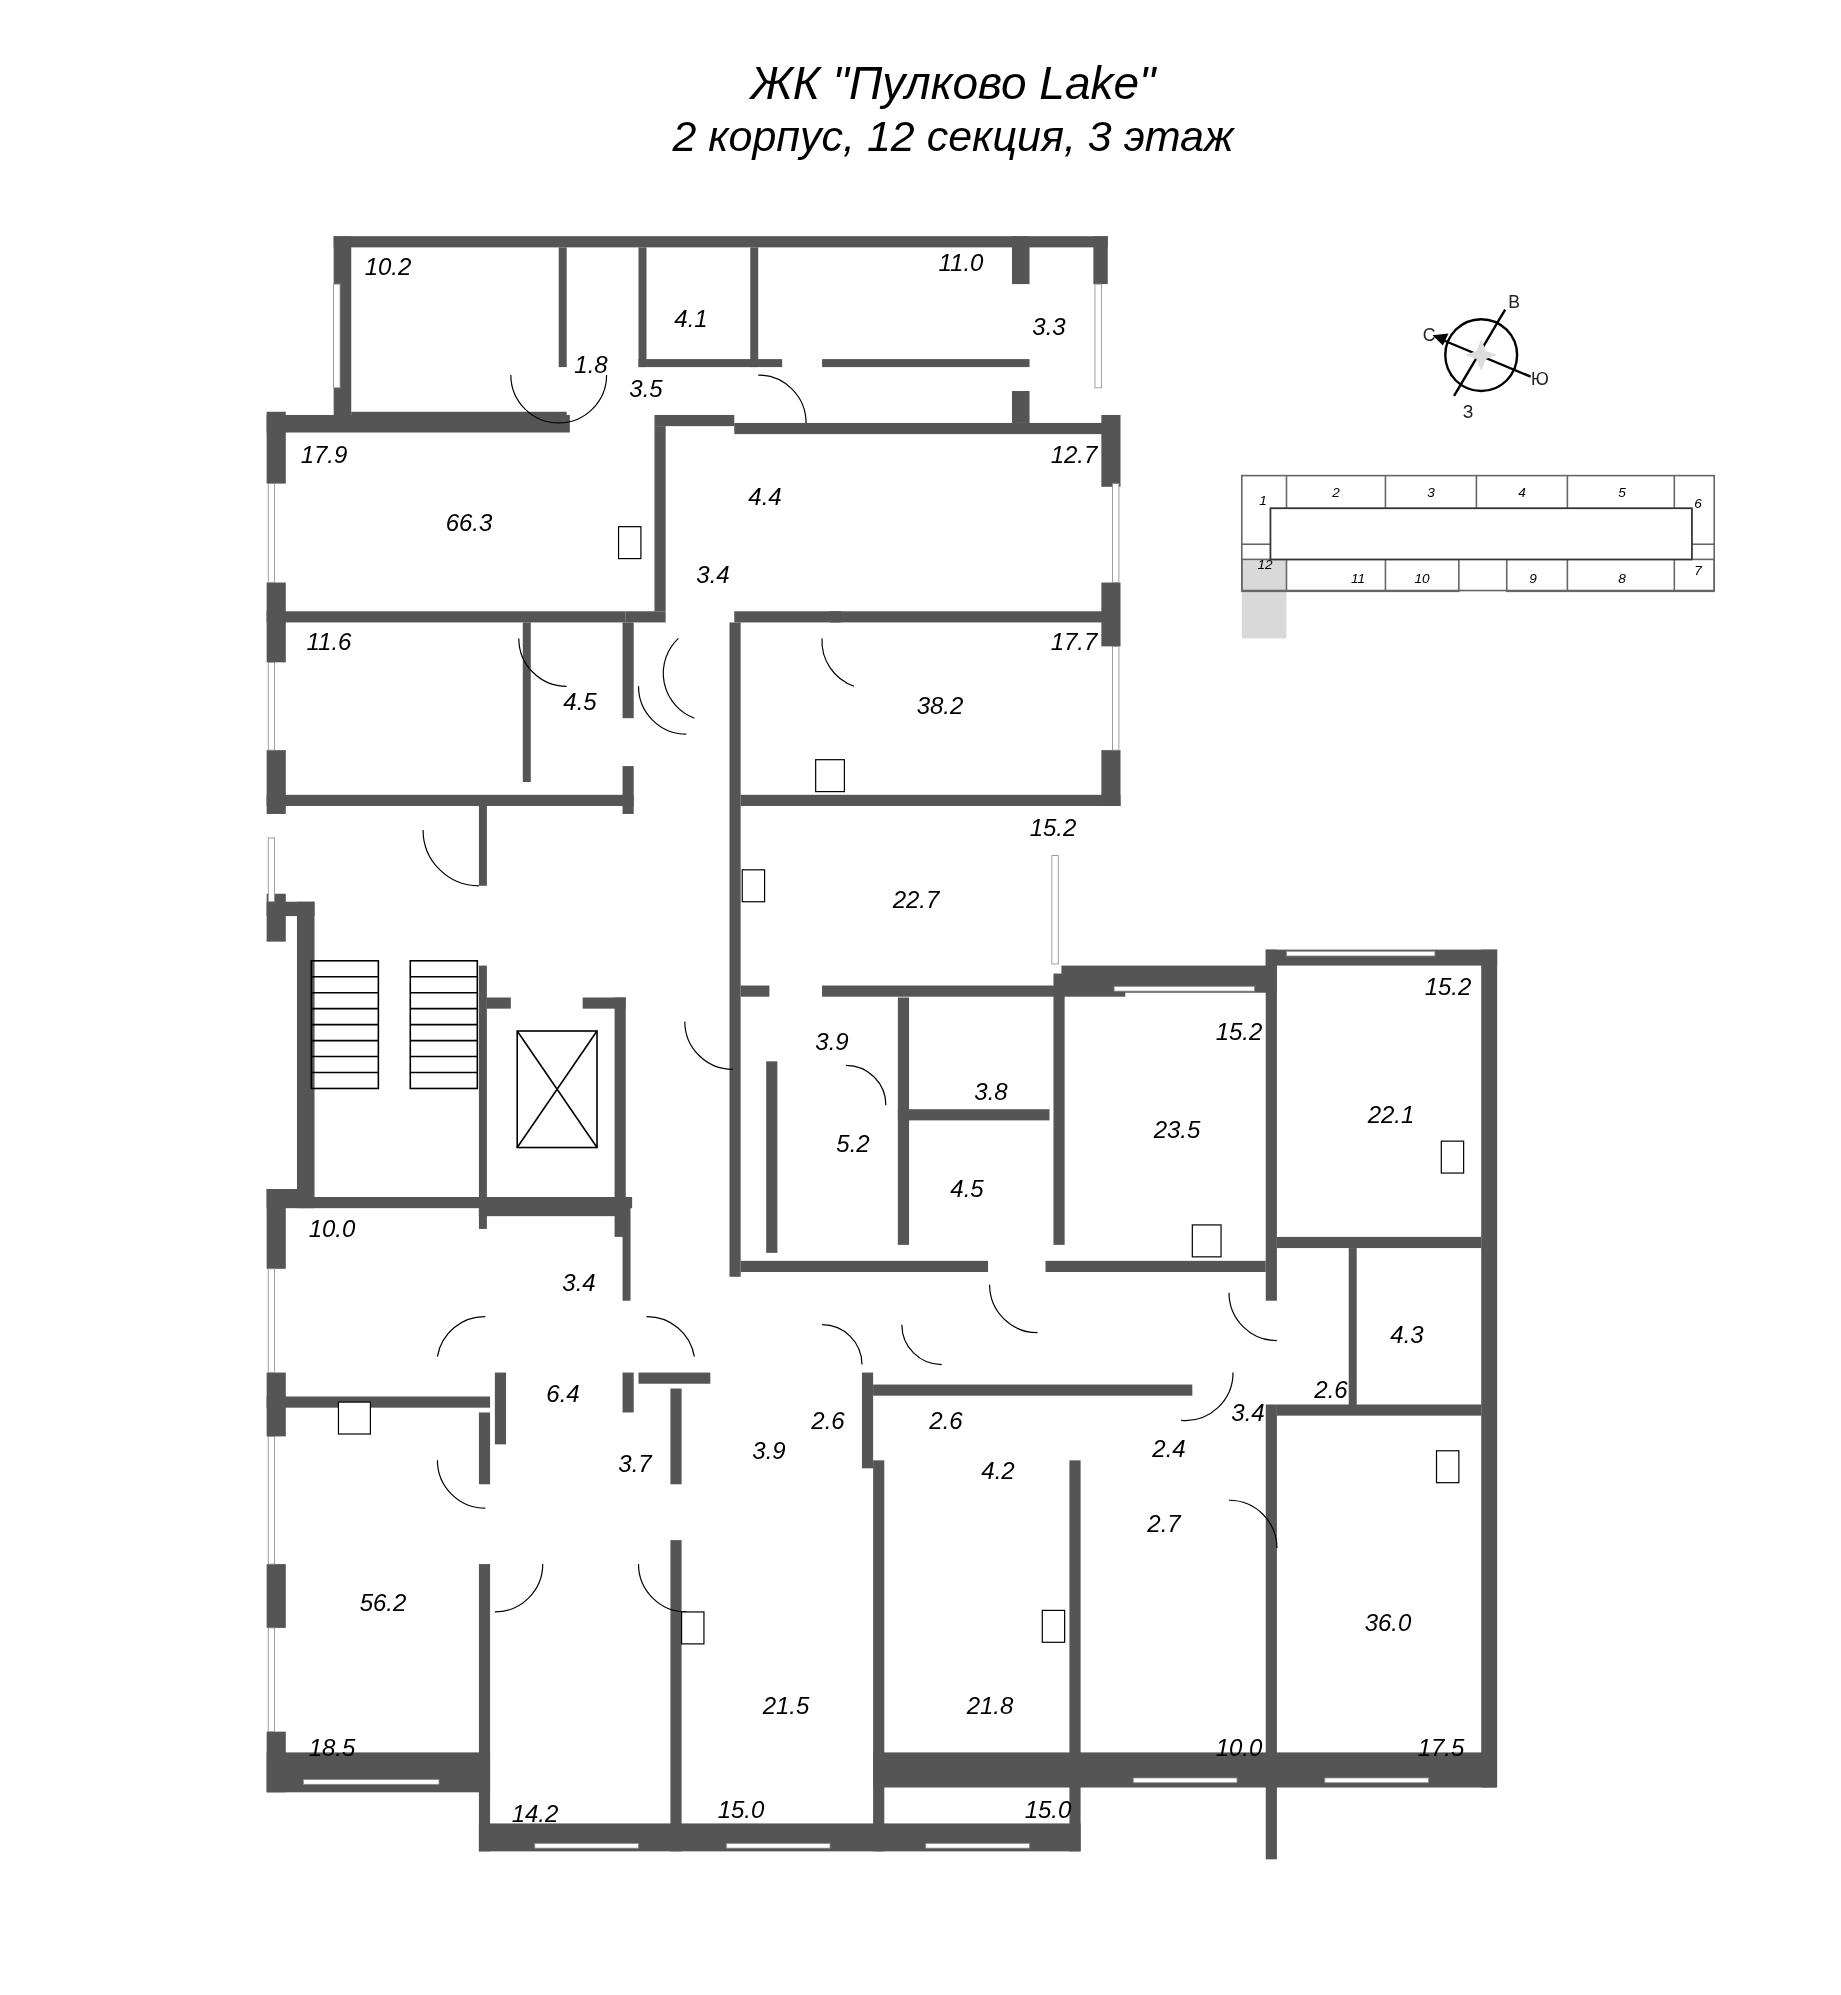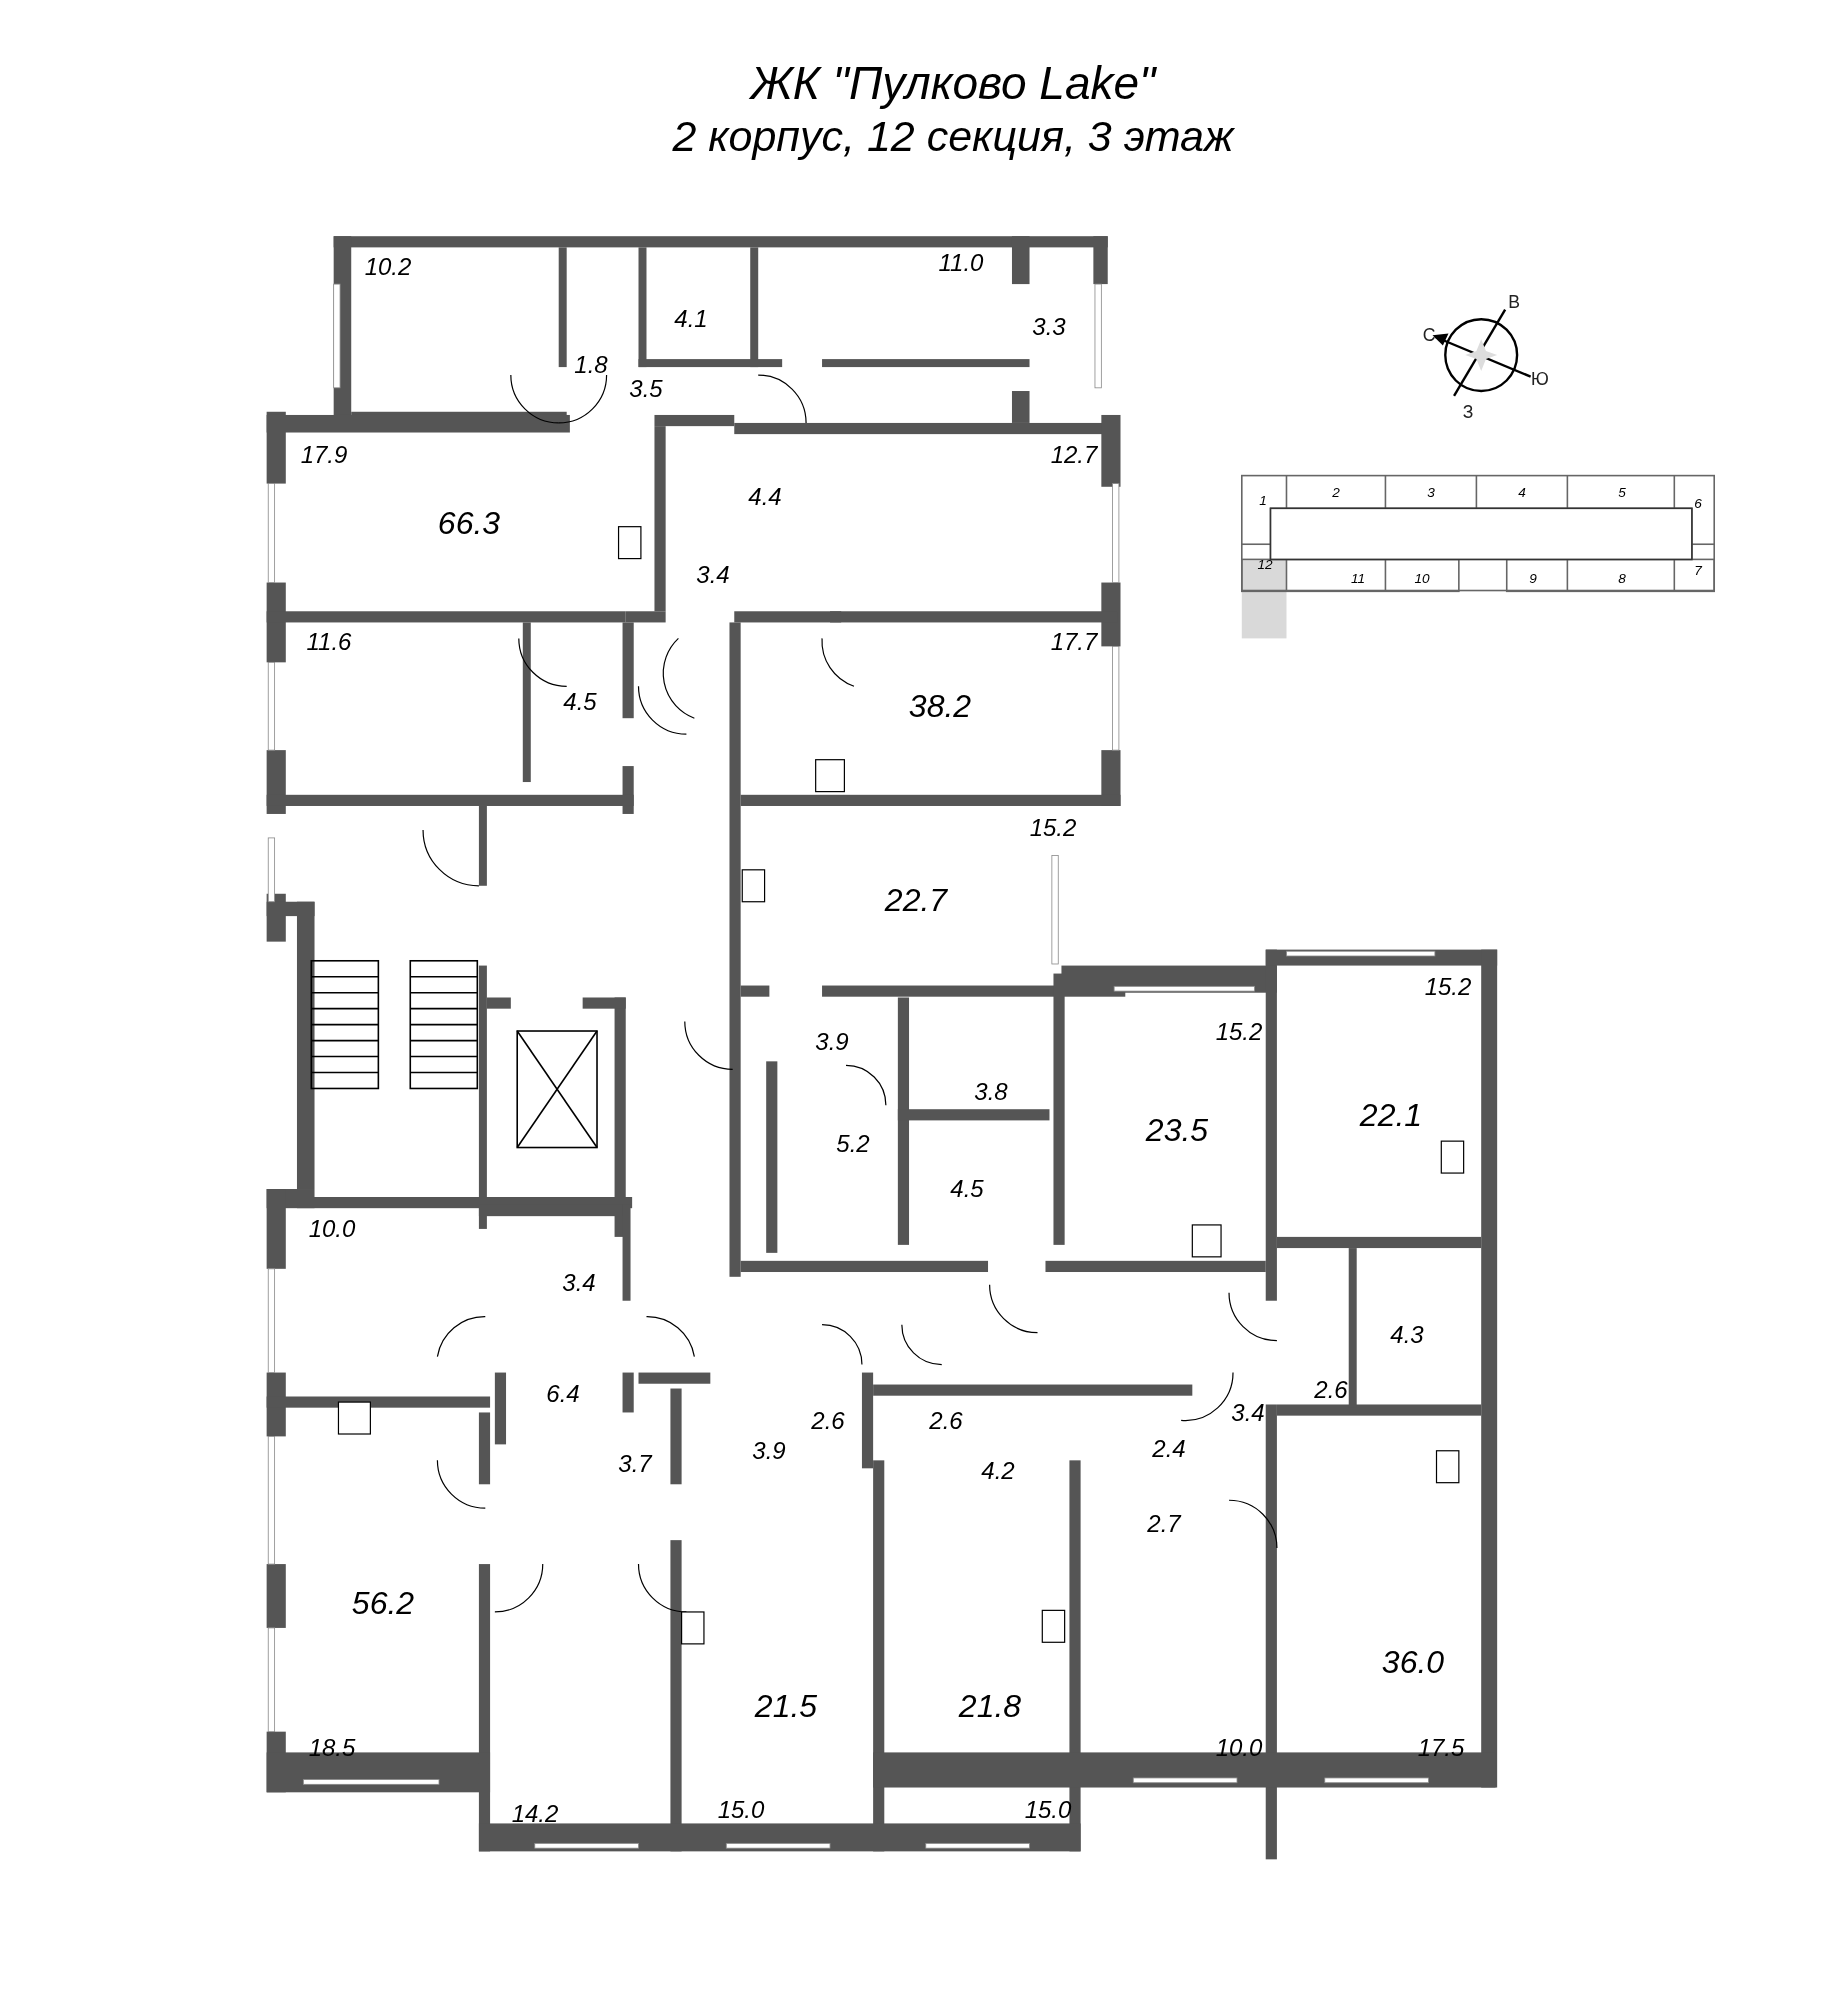--- a/index.html
+++ b/index.html
@@ -2,21 +2,21 @@
 <html style="font-size:12.8px"><head>
 <meta charset="utf-8">
 <style>
   html,body{margin:0;padding:0;background:#fff;}
   body{width:1842px;height:1995px;position:relative;overflow:hidden;font-family:"Liberation Sans",sans-serif;}
   .title{position:absolute;left:0;width:1842px;text-align:center;font-style:italic;color:#000;}
   .t1{top:56px;font-size:46px;left:32px;}
   .t2{top:112px;font-size:43px;left:32px;}
   svg{position:absolute;left:0;top:0;}
   .lbl{position:absolute;font-style:italic;color:#000;font-size:24px;white-space:nowrap;transform:translate(-50%,-50%);}
-  .big{font-size:32px;}
+  .big{font-size:24px;}
   .key-lbl{position:absolute;font-style:italic;font-size:13.6px;color:#000;transform:translate(-50%,-50%);}
   .compass-lbl{position:absolute;font-size:17.6px;color:#222;transform:translate(-50%,-50%);font-family:"Liberation Sans",sans-serif;}
 </style>
 </head>
 <body>
 
 <div class="title t1">ЖК "Пулково Lake"</div>
 <div class="title t2">2 корпус, 12 секция, 3 этаж</div>
 
 <svg width="1842" height="1995" viewBox="0 0 2308 2500">
@@ -287,15 +287,15 @@
 
 <span class="lbl" style="left:946px;top:1421px;">2.6</span>
 <span class="lbl" style="left:998px;top:1471px;">4.2</span>
 <span class="lbl big" style="left:990px;top:1706px;">21.8</span>
 <span class="lbl" style="left:1048px;top:1810px;">15.0</span>
 
 <span class="lbl" style="left:1169px;top:1449px;">2.4</span>
 <span class="lbl" style="left:1164px;top:1524px;">2.7</span>
 <span class="lbl" style="left:1248px;top:1413px;">3.4</span>
 <span class="lbl" style="left:1239px;top:1748px;">10.0</span>
-<span class="lbl big" style="left:1388px;top:1662px;margin-left:25px;">36.0</span>
+<span class="lbl big" style="left:1388px;top:1623px;">36.0</span>
 <span class="lbl" style="left:1441px;top:1748px;">17.5</span>
 
 
 </body></html>

